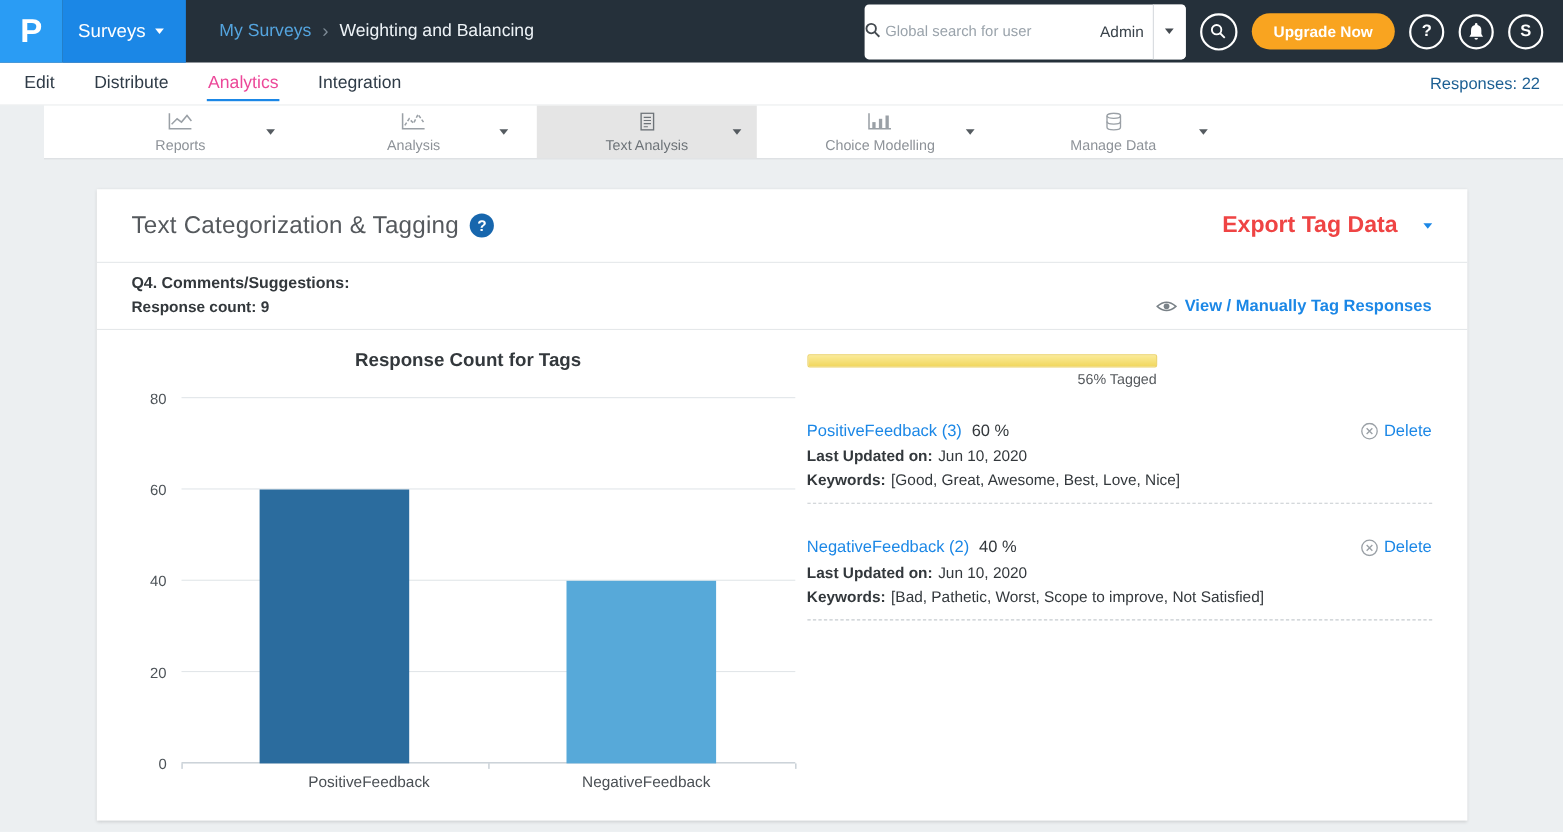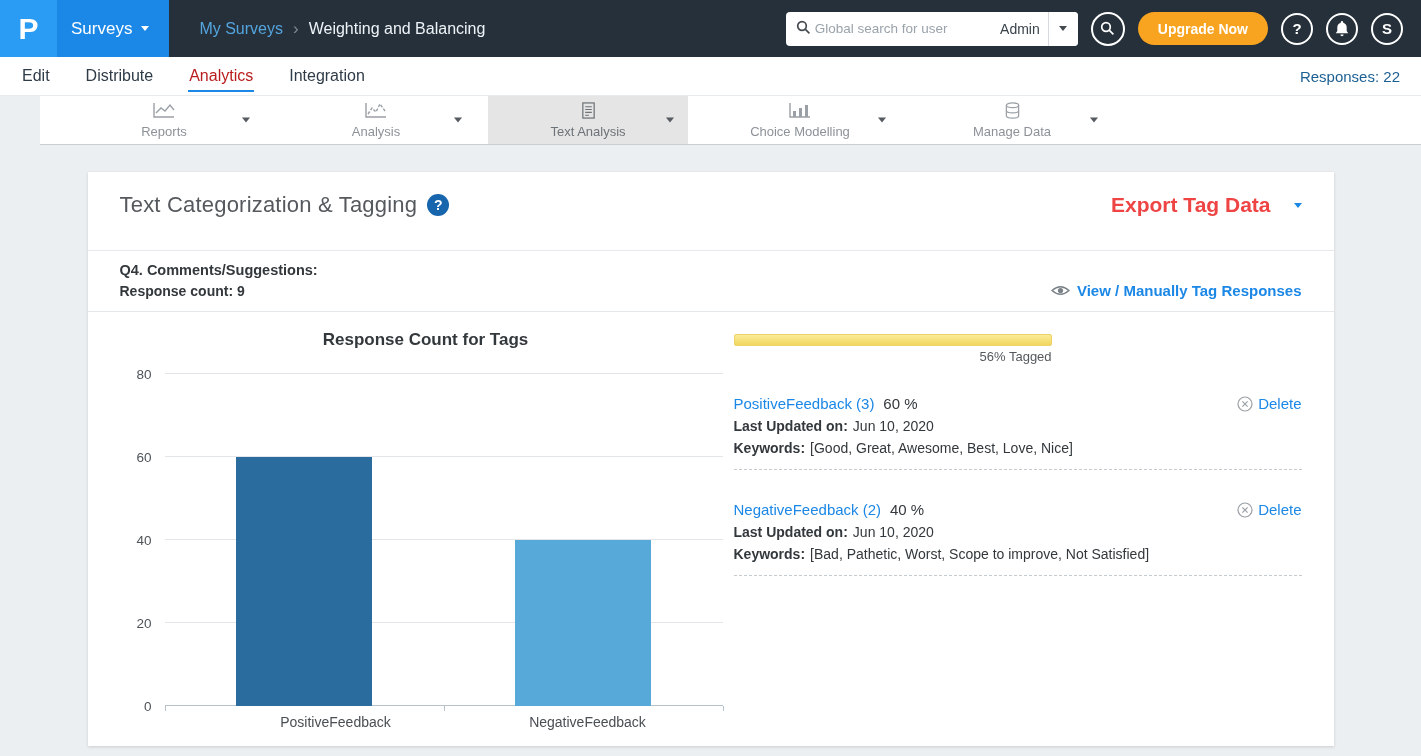--- a/index.html
+++ b/index.html
@@ -12,57 +12,57 @@
     display:flex; align-items:center; justify-content:center; cursor:pointer; }
   .surveys-btn { background:#1b87e6; color:#fff; font-size:17px; display:flex; align-items:center;
     gap:9px; padding:0 20px 0 14px; cursor:pointer; }
   .caret { width:0; height:0; border-left:4.5px solid transparent; border-right:4.5px solid transparent;
     border-top:5.5px solid currentColor; display:inline-block; }
   .breadcrumb { display:flex; align-items:center; gap:10px; margin-left:30px; font-size:16px; }
   .bc-parent { color:#54a4de; cursor:pointer; text-decoration:none; }
   .bc-sep { color:#7e8b96; font-size:17px; }
   .bc-current { color:#eef3f7; }
   .header-right { margin-left:auto; display:flex; align-items:center; gap:13px; padding-right:18px; }
-  .search-pill { background:#fff; border-radius:4px; height:34px; width:292px; display:flex;
-    align-items:center; padding-left:10px; overflow:hidden; }
+  .search-pill { background:#fff; border-radius:4px; height:50px; width:292px; display:flex;
+    align-items:center; overflow:hidden; }
   .search-pill input { border:none; outline:none; flex:1; font-size:13.5px; color:#39424a;
     font-family:inherit; min-width:0; padding:0 4px; }
   .search-pill input::placeholder { color:#9aa3ab; }
   .scope { font-size:14px; color:#39424a; padding:0 8px; cursor:pointer; }
   .pill-caret { border:none; background:#fff; border-left:1px solid #d6dade; height:100%; width:30px;
     display:flex; align-items:center; justify-content:center; color:#444a50; cursor:pointer; }
   .circle-btn { width:32px; height:32px; border-radius:50%; border:2px solid #fff; background:transparent;
     color:#fff; display:flex; align-items:center; justify-content:center; cursor:pointer;
     font-family:inherit; font-size:15px; font-weight:bold; }
   .circle-btn.search-round { width:34px; height:34px; }
   .upgrade { background:#f9a420; border:none; color:#fff; font-weight:bold; font-size:14px;
     height:33px; padding:0 20px; border-radius:17px; cursor:pointer; font-family:inherit; }
 
   
   .tabs-row { height:39px; background:#fff; display:flex; align-items:center; padding:0 21px;
     gap:34px; border-bottom:1px solid #e7eaec; }
   .tab { font-size:16px; color:#2f3b47; cursor:pointer; padding:7px 1px 5px; border-bottom:2px solid transparent; }
-  .tab.active { color:#b91c1c; border-bottom-color:#1b87e6; }
+  .tab.active { color:#ec4899; border-bottom-color:#1b87e6; }
   .responses { margin-left:auto; font-size:15px; color:#1c5f93; }
 
   
   .toolbar { height:49px; background:#fff; border-bottom:1px solid #c9ced2; display:flex;
     align-items:stretch; padding-left:24px; gap:12px;margin-left:40px; }
   .tool-item { width:200px; position:relative; display:flex; flex-direction:column;
     align-items:center; justify-content:center; cursor:pointer; gap:2px; }
   .tool-item.active { background:#e5e5e5; }
   .tool-label { font-size:13px; color:#8d9298; }
   .tool-item.active .tool-label { color:#6d7378; }
   .tool-caret { position:absolute; right:14px; top:50%; transform:translateY(-50%); color:#555b60; }
 
   
   .content { height:611px; background:#eceff1; padding-top:27px; }
   .card { width:1246px; margin:0 auto; background:#fff; box-shadow:0 1px 3px rgba(0,0,0,.14);
     min-height:574px; }
-  .card-header { display:flex; align-items:center; padding:20px 32px 32px; border-bottom:1px solid #e5e8ea; }
+  .card-header { display:flex; align-items:center; padding:20px 32px 20px; border-bottom:1px solid #e5e8ea; }
   .card-header h1 { font-size:22px; font-weight:normal; color:#55595d; letter-spacing:.2px; }
   .help-badge { width:22px; height:22px; border-radius:50%; background:#1766ad; color:#fff;
     display:inline-flex; align-items:center; justify-content:center; font-size:14px; font-weight:bold;
     margin-left:10px; cursor:pointer; }
   .export { margin-left:auto; display:flex; align-items:center; gap:23px; font-size:21px;
     font-weight:bold; color:#ef4444; cursor:pointer; }
   .export .caret { color:#1b87e6; }
 
   .question-row { display:flex; align-items:flex-end; padding:11px 32px 12px; border-bottom:1px solid #e5e8ea; }
   .q-title { font-size:14.5px; font-weight:bold; color:#33383c; }

